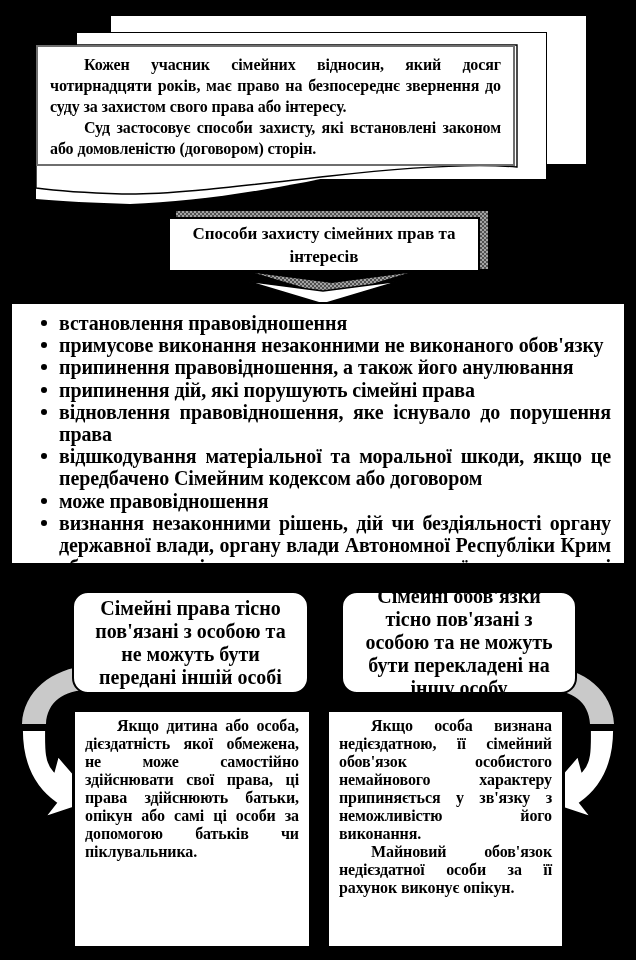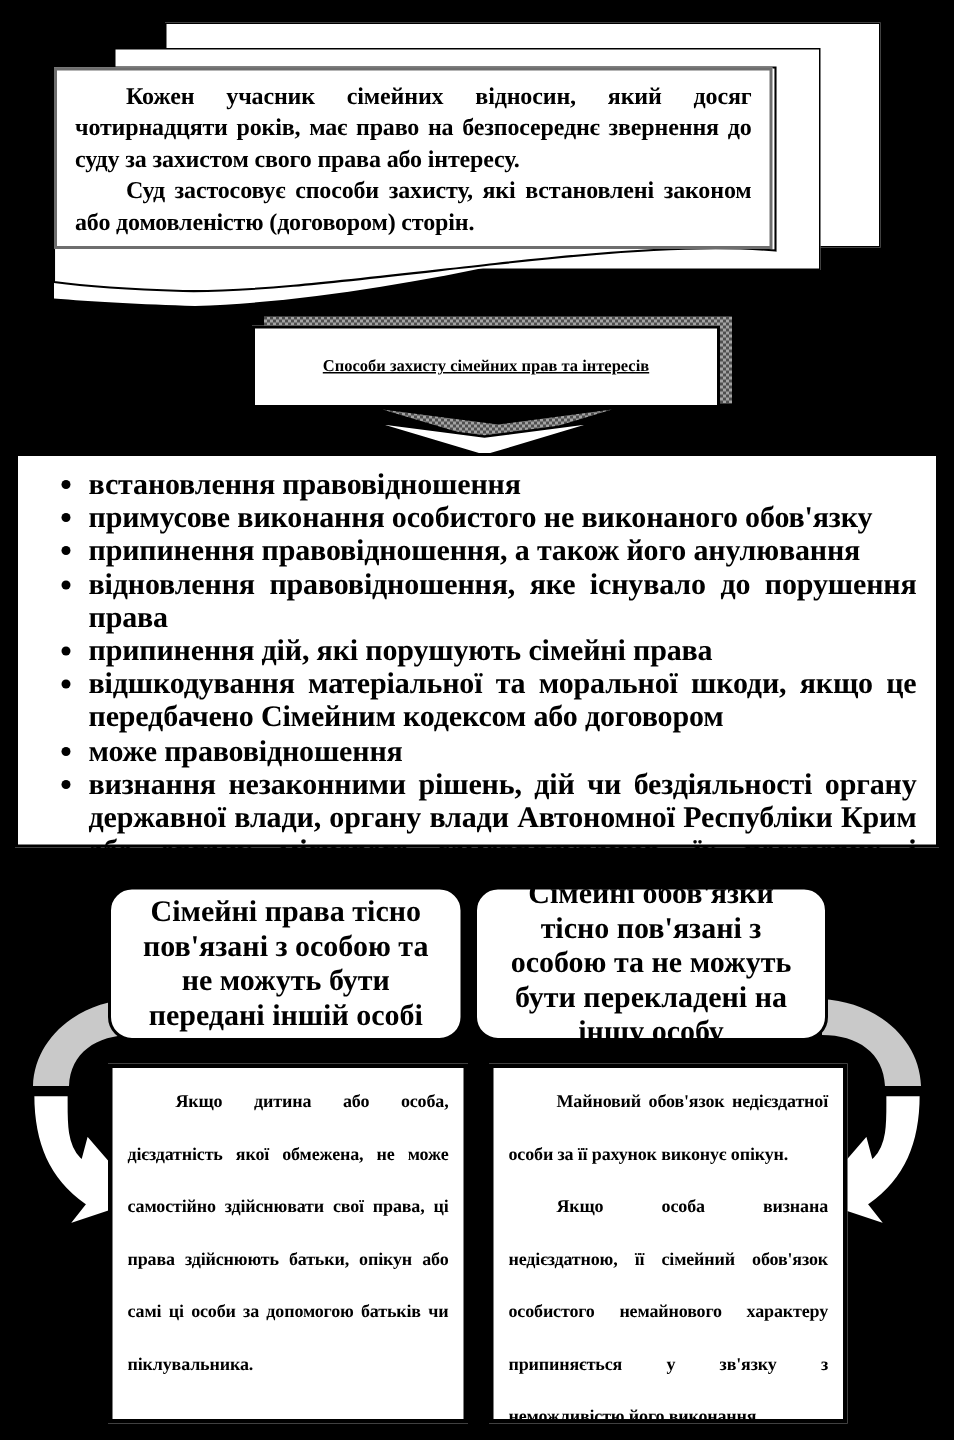--- a/index.html
+++ b/index.html
@@ -26,21 +26,21 @@
   
   .checker{
     background-image:conic-gradient(#a3a3a3 25%,#4f4f4f 25% 50%,#a3a3a3 50% 75%,#4f4f4f 75%);
     background-size:4px 4px;
   }
   .hdr-shadow{position:absolute;left:176px;top:211px;width:312px;height:58px;}
   .hdr{
     position:absolute;left:168px;top:217px;width:312px;height:55px;
     background:#fff;border:2px solid #000;display:flex;align-items:center;justify-content:center;
   }
-  .hdr-text{font-size:11px;line-height:23px;text-align:center;padding:0 14px;text-decoration:underline;}
+  .hdr-text{font-size:17px;line-height:23px;text-align:center;padding:0 14px;}
   .chev-svg{position:absolute;left:238px;top:271px;width:170px;height:36px;}
 
   
   .list-box{
     position:absolute;left:10px;top:302px;width:616px;height:263px;
     background:#fff;border:2px solid #000;
   }
   .list-box ul{margin:0;padding:8px 13px 0 0;list-style:none;}
   .list-box li{
     position:relative;padding-left:47px;font-size:20px;line-height:22.2px;
@@ -50,31 +50,31 @@
     content:"";position:absolute;left:29px;top:8px;width:6px;height:6px;
     border-radius:50%;background:#000;
   }
 
   
   .round-box{
     position:absolute;top:591px;height:103px;background:#fff;border:2px solid #000;
     border-radius:16px;display:flex;align-items:center;justify-content:center;
   }
   .round-box.left{left:72px;width:237px;}
-  .round-box.right{left:316px;width:236px;justify-content:flex-end;}
+  .round-box.right{left:341px;width:236px;justify-content:flex-end;}
   .round-box .rtext{font-size:20px;line-height:23px;text-align:center;padding:0 10px;}
 
   .rect-box{
     position:absolute;top:709px;height:240px;background:#fff;border:3px solid #000;
     padding:5px 10px 0 10px;
   }
   .rect-box.left{left:72px;width:240px;}
   .rect-box.right{left:326px;width:239px;}
   .rect-box p{
-    margin:0;font-size:12px;line-height:35px;text-align:justify;text-indent:32px;
+    margin:0;font-size:16px;line-height:18px;text-align:justify;text-indent:32px;
     letter-spacing:-0.1px;
   }
   .curve-svg{position:absolute;top:636px;width:100px;height:200px;}
   .curve-svg.left{left:0px;}
   .curve-svg.right{left:536px;}
 </style>
 </head>
 <body>
 
 <div class="canvas">
@@ -103,24 +103,24 @@
         <rect x="2" y="2" width="2" height="2" fill="#4f4f4f"></rect>
       </pattern>
     </defs>
     <path d="M17,2 L94,12 L170,2 L94,25 Z" fill="url(#chk)"></path>
     <path d="M8,10 L85,20 L162,10 L85,33 Z" fill="#ffffff" stroke="#000000" stroke-width="1.6" stroke-linejoin="miter"></path>
   </svg>
 
   <div class="list-box">
     <ul>
       <li>встановлення правовідношення</li>
-      <li>примусове виконання особистого не виконаного обов'язку</li>
+      <li>примусове виконання незаконними не виконаного обов'язку</li>
       <li>припинення правовідношення, а також його анулювання</li>
+      <li>припинення дій, які порушують сімейні права</li>
       <li>відновлення правовідношення, яке існувало до порушення права</li>
-      <li>припинення дій, які порушують сімейні права</li>
       <li>відшкодування матеріальної та моральної шкоди, якщо це передбачено Сімейним кодексом або договором</li>
       <li>може правовідношення</li>
       <li>визнання незаконними рішень, дій чи бездіяльності органу державної влади, органу влади Автономної Республіки Крим або органу місцевого самоврядування, їх посадових і службових осіб</li>
     </ul>
   </div>
 
   <svg class="curve-svg left" viewBox="0 0 100 200">
     <path d="M88,30 C 52,32 23,56 22,88 L46,88 C 47,66 64,54 88,54 Z" fill="#c9c9c9"></path>
     <path d="M22,94 C 22,126 32,150 56,167 L45,181 L96,164 L58,120 L54,135 C 45,126 46,110 46,94 Z" fill="#ffffff" stroke="#000000" stroke-width="1.8"></path>
   </svg>
@@ -135,17 +135,17 @@
     <div class="rtext">Сімейні права тісно пов'язані з особою та не можуть бути передані іншій особі</div>
   </div>
   <div class="round-box right">
     <div class="rtext">Сімейні обов'язки тісно пов'язані з особою та не можуть бути перекладені на іншу особу</div>
   </div>
 
   <div class="rect-box left">
     <p>Якщо дитина або особа, дієздатність якої обмежена, не може самостійно здійснювати свої права, ці права здійснюють батьки, опікун або самі ці особи за допомогою батьків чи піклувальника.</p>
   </div>
   <div class="rect-box right">
+    <p>Якщо особа визнана недієздатною, її сімейний обов'язок особистого немайнового характеру припиняється у зв'язку з неможливістю його виконання.</p>
     <p>Майновий обов'язок недієздатної особи за її рахунок виконує опікун.</p>
-    <p>Якщо особа визнана недієздатною, її сімейний обов'язок особистого немайнового характеру припиняється у зв'язку з неможливістю його виконання.</p>
   </div>
 
 </div>
 
 </body></html>

